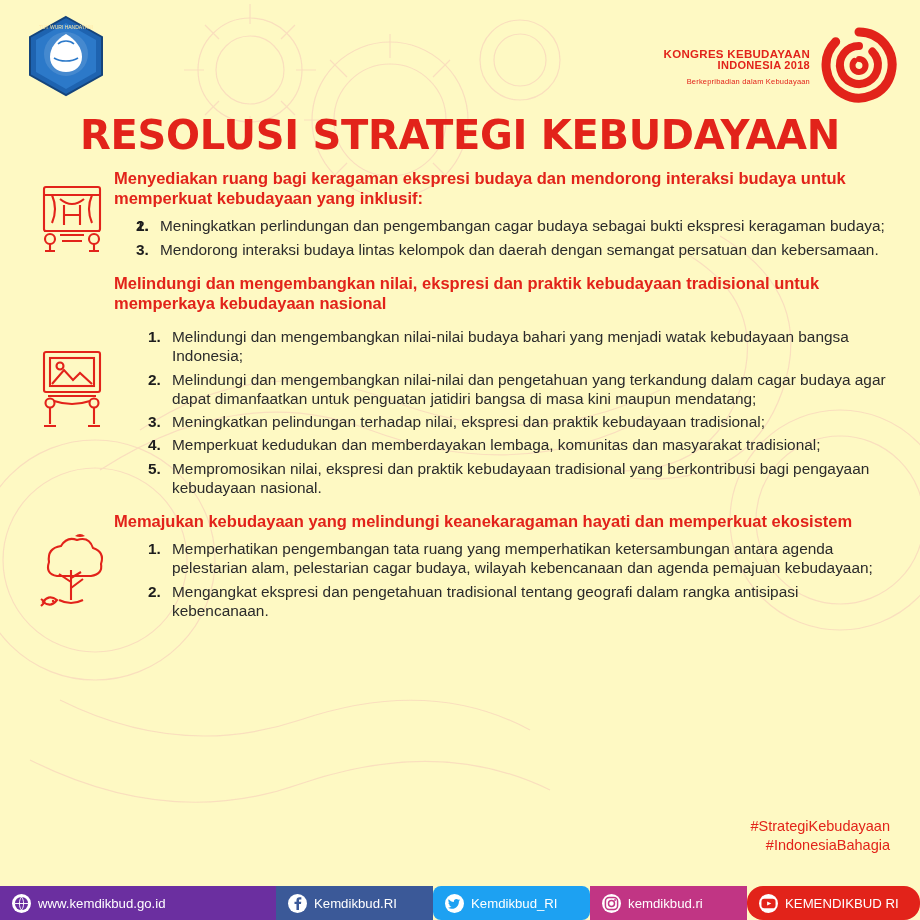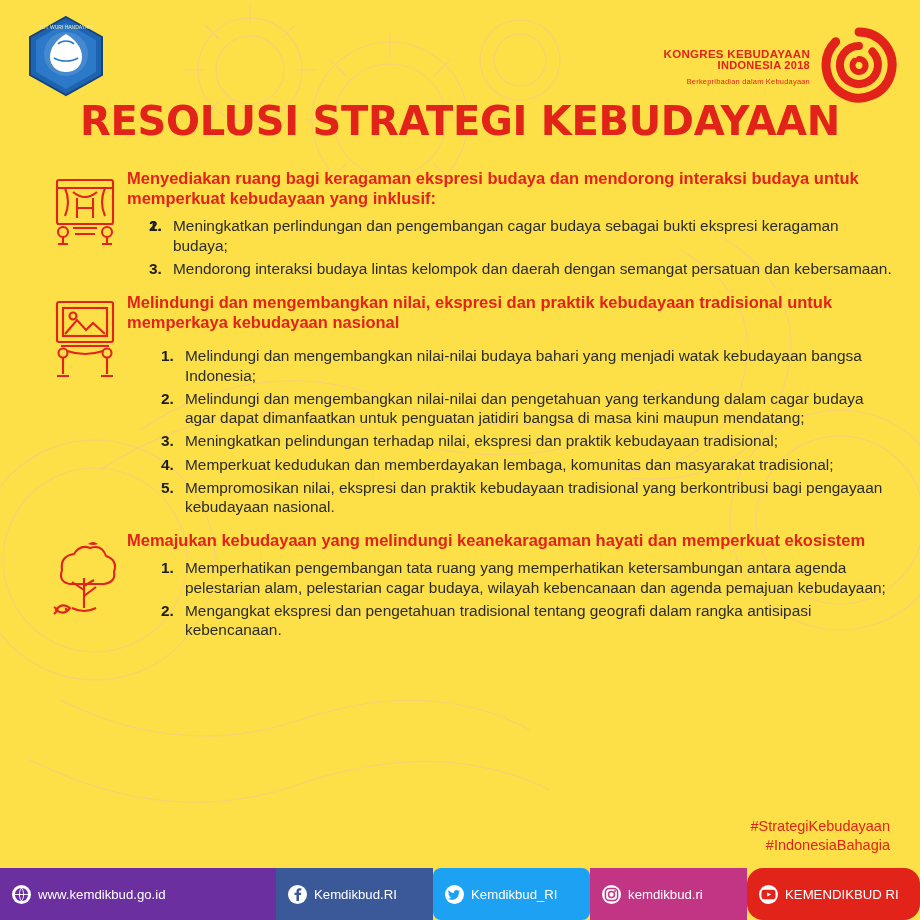--- a/index.html
+++ b/index.html
@@ -5,21 +5,21 @@
   html,body{margin:0;padding:0;}
   body{
     width:920px;height:920px;
     font-family:"Liberation Sans", sans-serif;
     background:#ffffff;
     overflow:hidden;
     position:relative;
   }
   .poster{
     position:absolute;inset:0;
-    background:#fde047;
+    background:#fef9c3;
     overflow:hidden;
   }
   
   .bg-art{position:absolute;inset:0;pointer-events:none;opacity:.45;}
   .bg-art svg{position:absolute;}
 
   
   .logo-kemdikbud{
     position:absolute;left:24px;top:14px;width:84px;height:84px;
   }
@@ -28,39 +28,38 @@
     display:flex;align-items:center;gap:10px;
   }
   .kongres-text{
     text-align:right;color:#e2231a;line-height:1.05;
   }
   .kongres-text .l1{font-size:11.5px;font-weight:bold;letter-spacing:.3px;}
   .kongres-text .l2{font-size:11px;font-weight:bold;letter-spacing:.3px;}
   .kongres-text .l3{font-size:7.5px;font-weight:normal;letter-spacing:.2px;margin-top:6px;}
 
   h1.title{
-    position:absolute;left:0;right:0;top:98px;
+    position:absolute;left:0;right:0;top:112px;
     margin:0;text-align:center;
     color:#e2231a;
     font-size:40px;
     font-weight:bold;
     letter-spacing:-.3px;
     font-family:"DejaVu Sans", sans-serif;
   }
 
   
   .sections{
     position:absolute;left:0;right:0;top:168px;
   }
   .section{
     display:flex;
-    align-items:flex-start;
+    align-items:center;
     padding:0 26px 0 30px;
     margin-bottom:10px;
-    margin-left:13px;
   }
   .sec-icon{
     width:84px;flex:0 0 84px;
     padding-top:6px;
     display:flex;justify-content:center;
   }
   .sec-body{flex:1;}
   .sec-head{
     color:#e2231a;
     font-weight:bold;
@@ -95,21 +94,21 @@
   .hashtags{
     position:absolute;right:30px;bottom:64px;
     text-align:right;
     color:#e2231a;
     font-size:14.5px;
     line-height:1.35;
   }
 
   
   .footer{
-    position:absolute;left:0;right:0;bottom:0;height:52px;
+    position:absolute;left:0;right:0;bottom:0;height:34px;
     display:flex;
   }
   .fseg{
     display:flex;align-items:center;gap:7px;
     color:#fff;font-size:13.2px;
     padding:0 12px;
     height:100%;
   }
   .fseg .ic{
     width:19px;height:19px;border-radius:50%;

